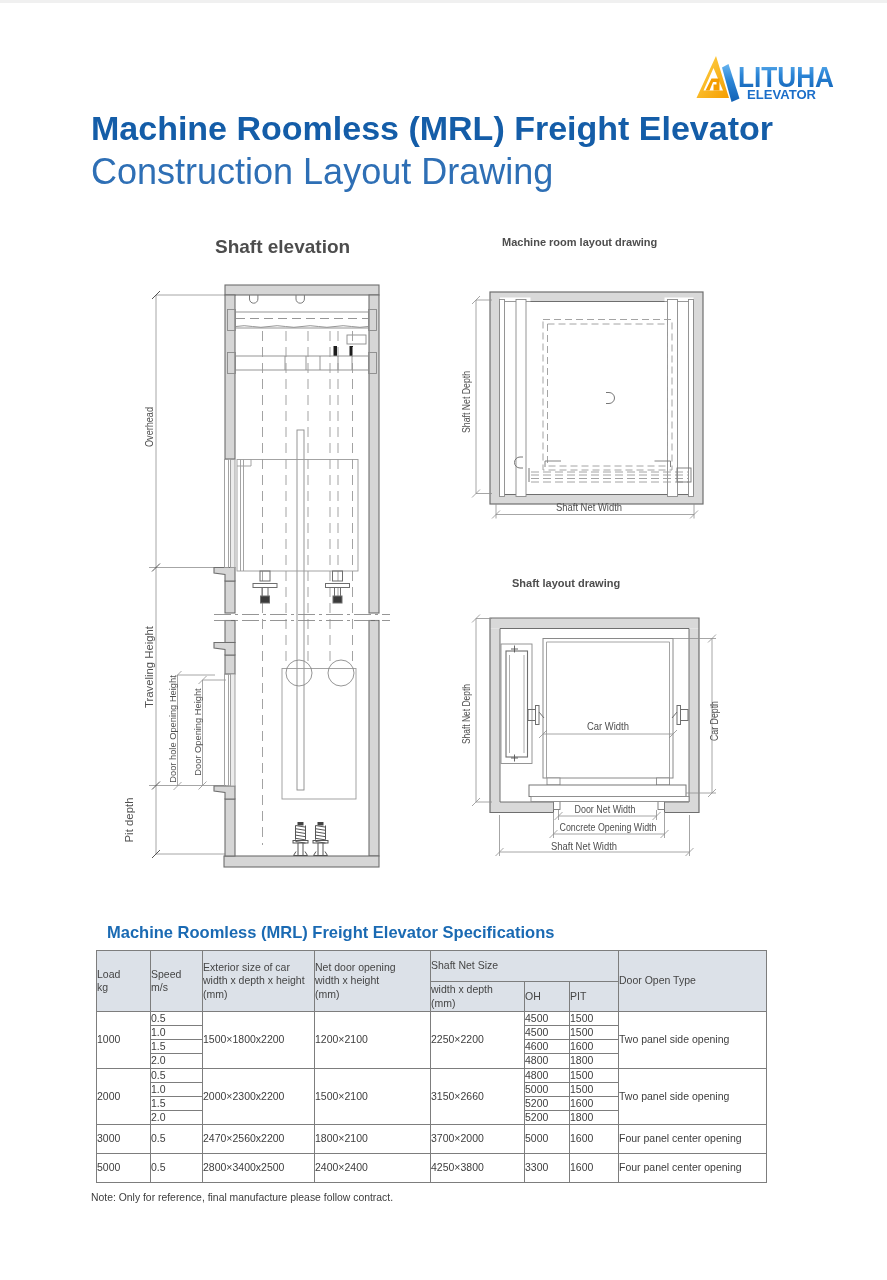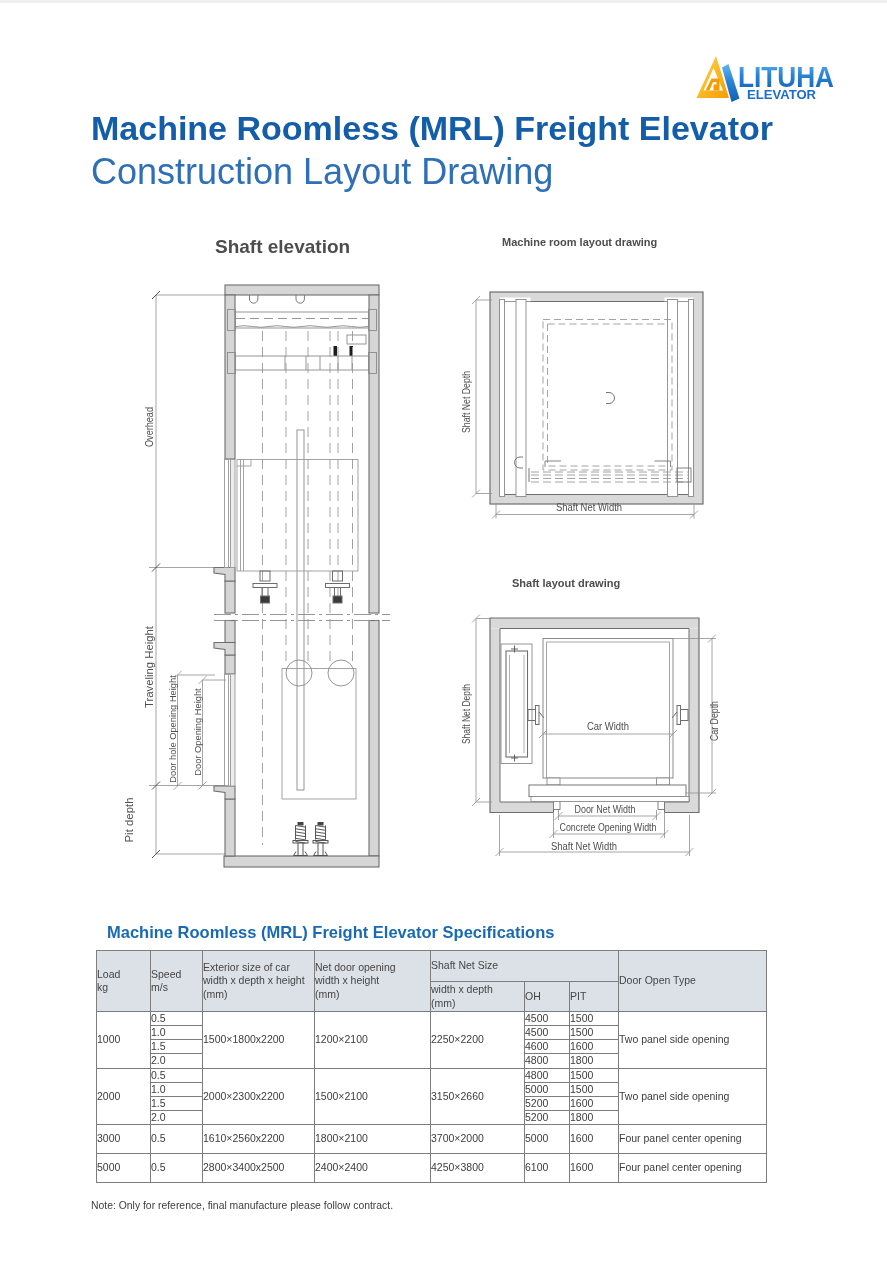--- a/index.html
+++ b/index.html
@@ -458,33 +458,33 @@
         <td>1600</td>
       </tr>
 <tr style="height:13px">
         <td>2.0</td>
         <td>5200</td>
         <td>1800</td>
       </tr>
 <tr style="height:29px">
         <td>3000</td>
         <td>0.5</td>
-        <td>1610×2560x2200</td>
+        <td>2470×2560x2200</td>
         <td>1800×2100</td>
         <td>3700×2000</td>
         <td>5000</td>
         <td>1600</td>
         <td>Four panel center opening</td>
       </tr>
 <tr style="height:29px">
         <td>5000</td>
         <td>0.5</td>
         <td>2800×3400x2500</td>
         <td>2400×2400</td>
         <td>4250×3800</td>
-        <td>6100</td>
+        <td>3300</td>
         <td>1600</td>
         <td>Four panel center opening</td>
       </tr>
 </tbody>
   </table>
 
-<div class="abs" style="left:91px;top:1192px;font-size:10.4px;color:#3d3d3d;margin-top:8px;">Note: Only for reference, final manufacture please follow contract.</div>
+<div class="abs" style="left:91px;top:1192px;font-size:10.4px;color:#3d3d3d;">Note: Only for reference, final manufacture please follow contract.</div>
 
 </body></html>

